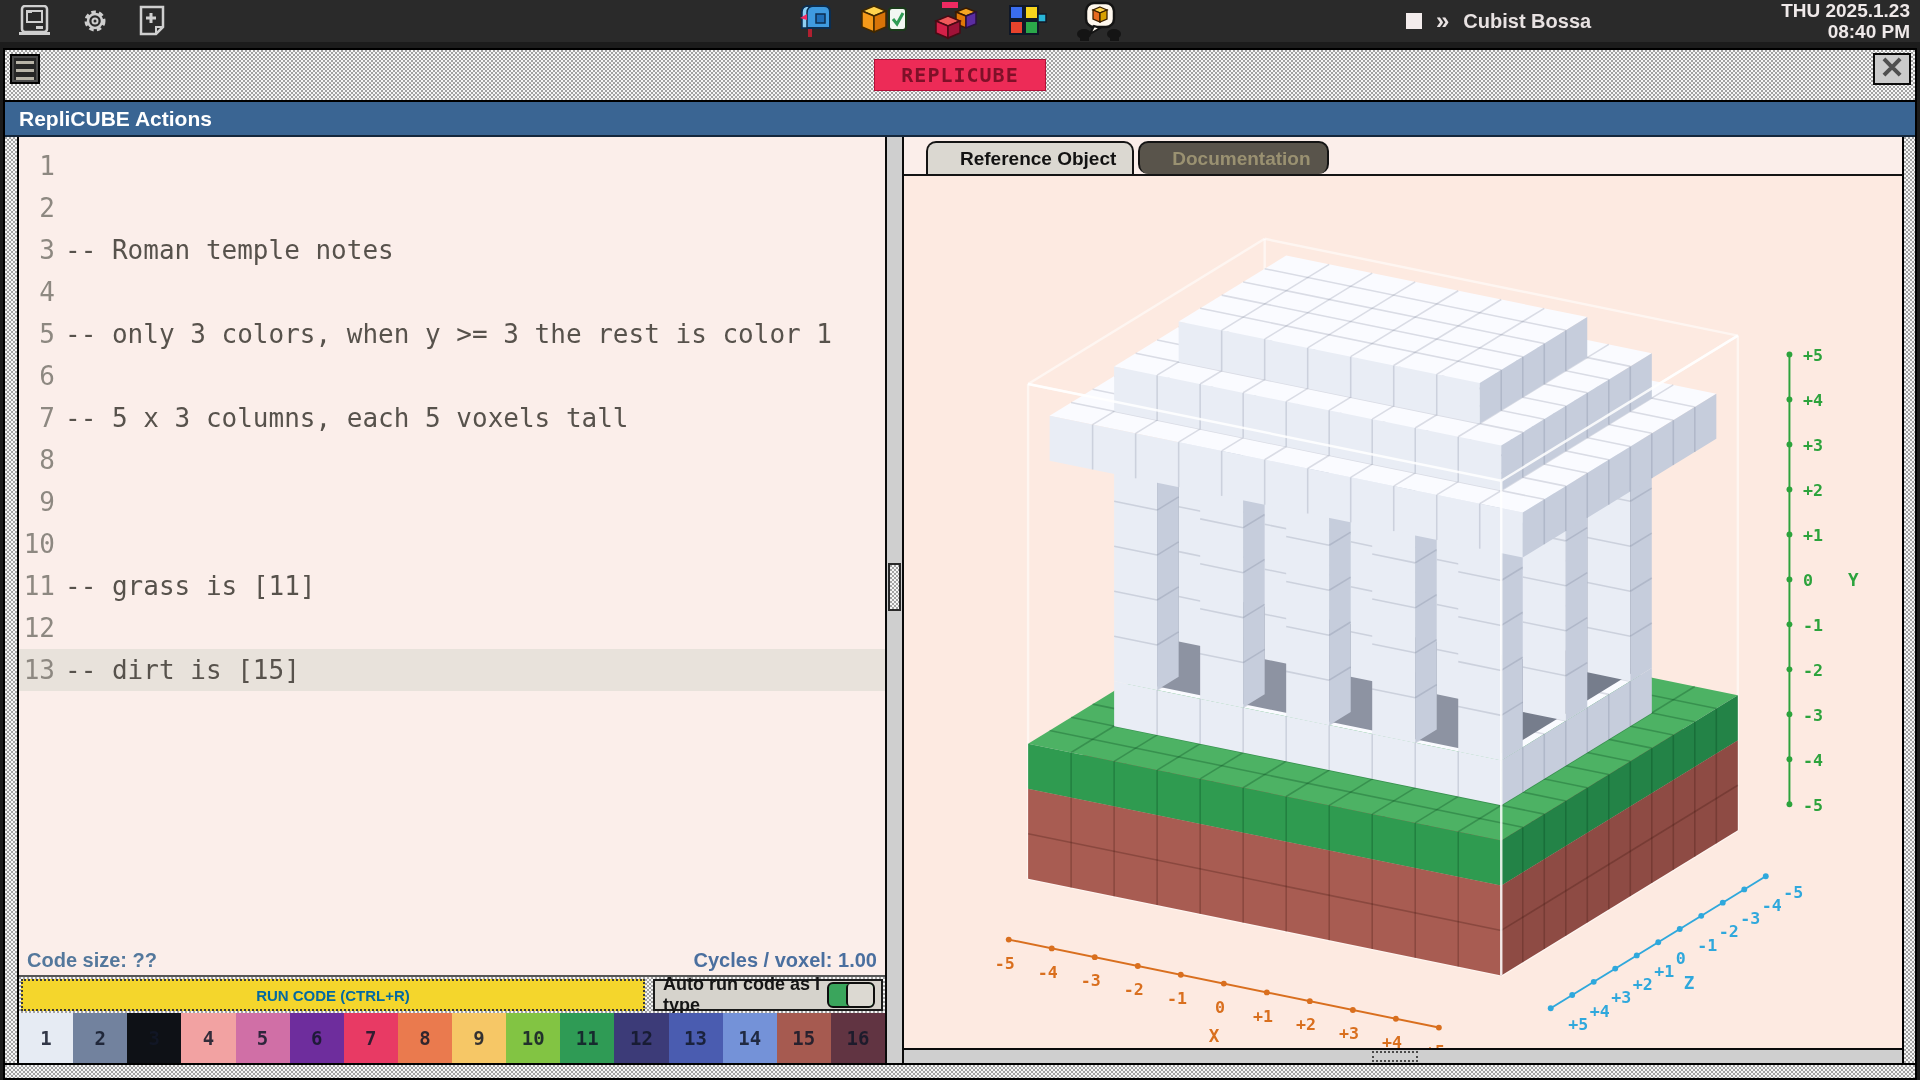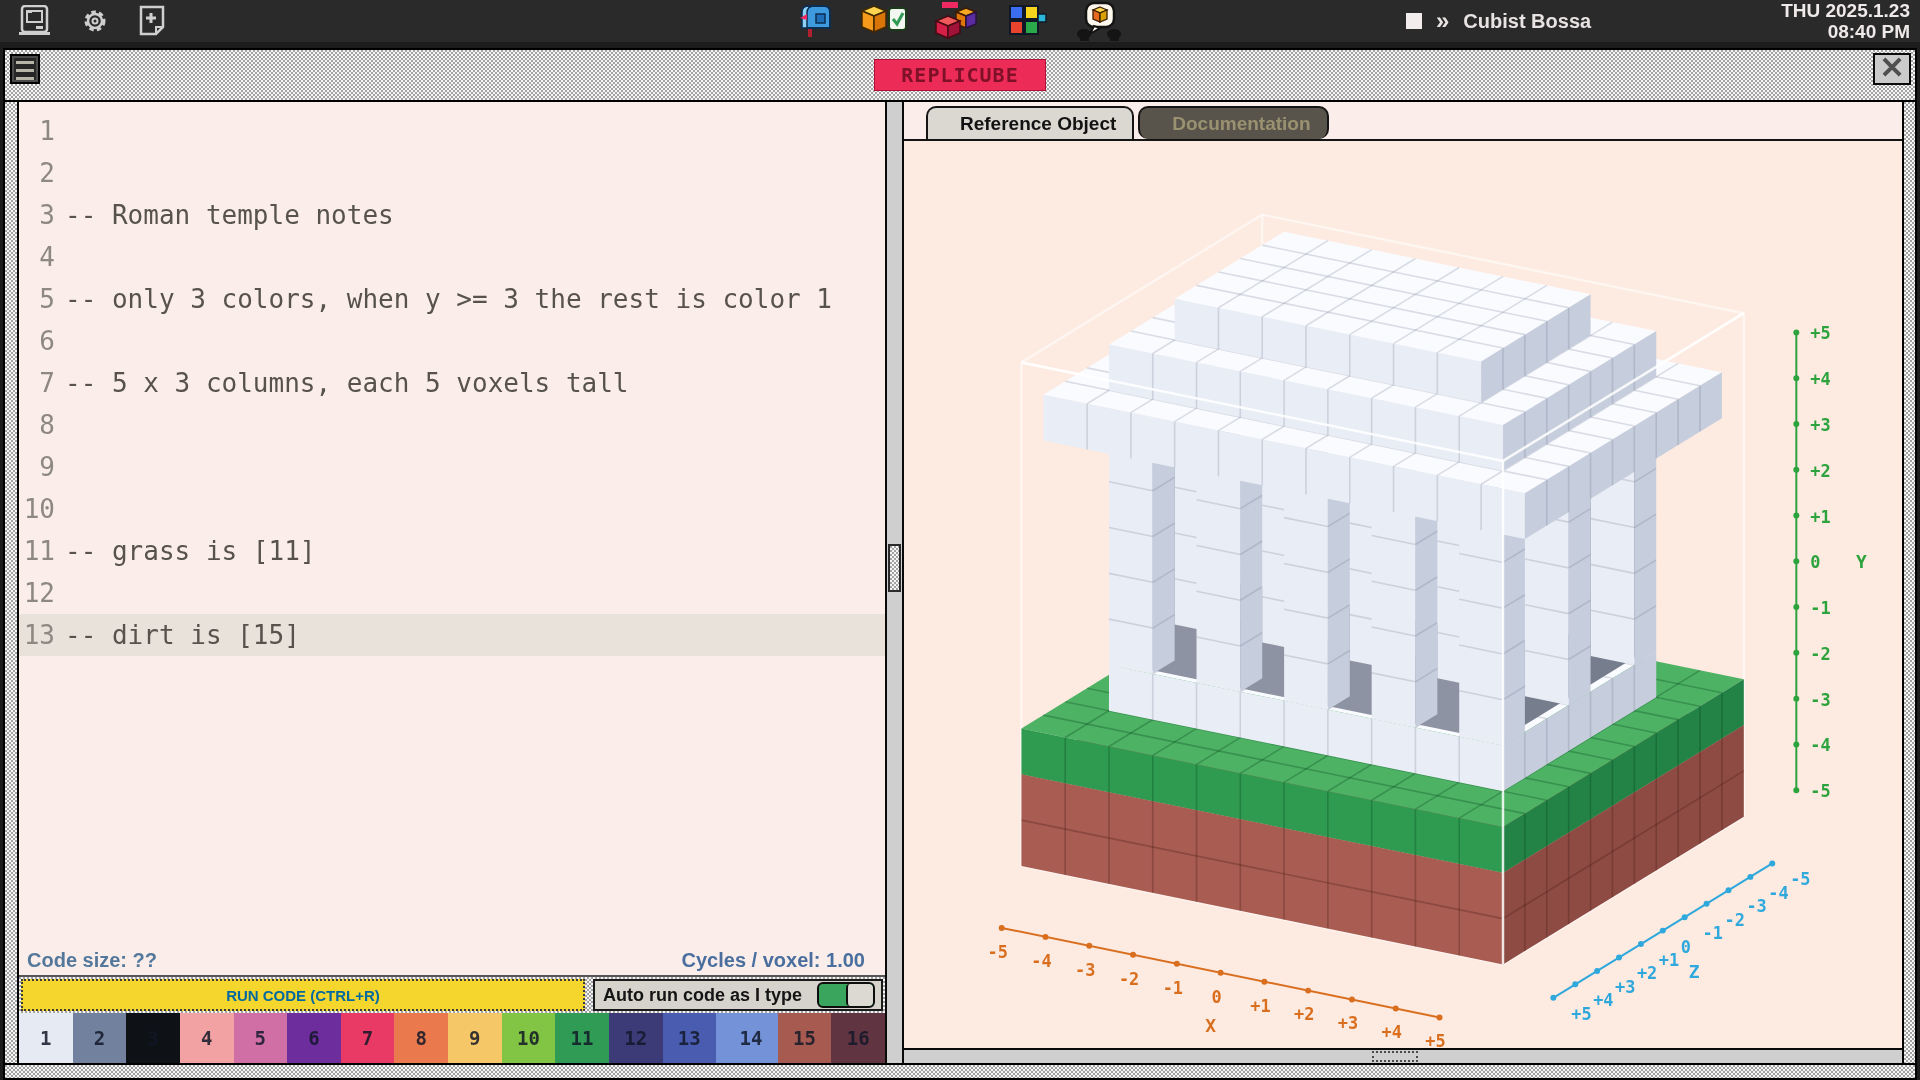--- a/index.html
+++ b/index.html
@@ -45,29 +45,29 @@
   
   .left-col { width:866px; display:flex; flex-direction:column; background:#fbeeea; min-height:0; }
   .code-area { flex:1; overflow:hidden; padding-top:8px; font-family:"DejaVu Sans Mono", monospace;
                font-size:26px; }
   .code-line { height:42px; line-height:42px; display:flex; white-space:pre; }
   .code-line.current { background:#e8e2db; }
   .ln { width:36px; text-align:right; color:#8d8881; flex:none; }
   .lc { margin-left:10px; color:#57524c; }
 
   .statusbar { height:30px; display:flex; align-items:center; justify-content:space-between;
-               padding:0 20px 0 8px; font-size:20px; font-weight:bold;margin-top:36px; }
+               padding:0 8px 0 8px; font-size:20px; font-weight:bold;margin-top:36px; }
   .codesize { color:#54789c; }
   .cycles { color:#4a6f9f; }
 
   .runrow { height:38px; display:flex; align-items:stretch; border-top:2px solid #555; }
   .run-btn { flex:1; margin:2px; background:#f4d62c; border:2px dotted #3a3a3a; font-weight:bold;
              font-size:15px; color:#0369a1; display:flex; align-items:center; justify-content:center;
              cursor:pointer; font-family:"Liberation Sans", sans-serif; }
-  .auto-panel { width:290px; margin:2px 2px 2px 6px; background:#d6d3cc; border:2px solid #1a1a1a;
+  .auto-panel { width:230px; margin:2px 2px 2px 6px; background:#d6d3cc; border:2px solid #1a1a1a;
                 display:flex; align-items:center; justify-content:space-between; padding:0 6px 0 8px; }
   .auto-label { font-size:18px; font-weight:bold; color:#141414; }
   .toggle { width:58px; height:26px; border:2px solid #0e0e0e; border-radius:6px; display:flex;
             overflow:hidden; cursor:pointer; background:#3aa55c; }
   .toggle .knob { margin-left:auto; width:27px; height:100%; background:#dcd9d2; border-left:2px solid #0e0e0e;
                   border-radius:4px; }
 
   .palette { height:50px; display:flex; }
   .swatch { flex:1; display:flex; align-items:center; justify-content:center; font-weight:bold;
             font-size:19px; color:rgba(18,24,40,.85); cursor:pointer;
@@ -179,20 +179,23 @@
   <div class="titlebar dither">
     <div class="title-mini-icon">
         <i></i>
         <i></i>
         <i></i>
       </div>
     <div class="replicube-badge">REPLICUBE</div>
     <div class="close-btn">✕</div>
   </div>
 
+  <div class="bluebar">
+    <span>RepliCUBE Actions</span>
+  </div>
 
   <div class="content-row">
     <div class="side-strip-v dither"></div>
 
     <div class="left-col">
       <div class="code-area" id="code-area">
           <div class="code-line"><span class="ln">1</span><span class="lc"></span></div>
           <div class="code-line"><span class="ln">2</span><span class="lc"></span></div>
           <div class="code-line"><span class="ln">3</span><span class="lc">-- Roman temple notes</span></div>
           <div class="code-line"><span class="ln">4</span><span class="lc"></span></div>
@@ -229,21 +232,21 @@
           <div class="swatch" style="background: rgb(242, 162, 162);">4</div>
           <div class="swatch" style="background: rgb(208, 111, 166);">5</div>
           <div class="swatch" style="background: rgb(110, 45, 157);">6</div>
           <div class="swatch" style="background: rgb(232, 58, 100);">7</div>
           <div class="swatch" style="background: rgb(234, 122, 78);">8</div>
           <div class="swatch" style="background: rgb(246, 199, 102);">9</div>
           <div class="swatch" style="background: rgb(130, 196, 67);">10</div>
           <div class="swatch" style="background: rgb(47, 155, 85);">11</div>
           <div class="swatch" style="background: rgb(60, 59, 120);">12</div>
           <div class="swatch" style="background: rgb(74, 92, 176);">13</div>
-          <div class="swatch" style="background: rgb(116, 146, 216); padding-left: 8px;">14</div>
+          <div class="swatch" style="background: rgb(116, 146, 216);">14</div>
           <div class="swatch" style="background: rgb(166, 90, 80);">15</div>
           <div class="swatch" style="background: rgb(97, 52, 66);">16</div>
         </div>
     </div>
 
     <div class="vscroll">
       <div class="vthumb dither"></div>
     </div>
 
     <div class="right-col">

